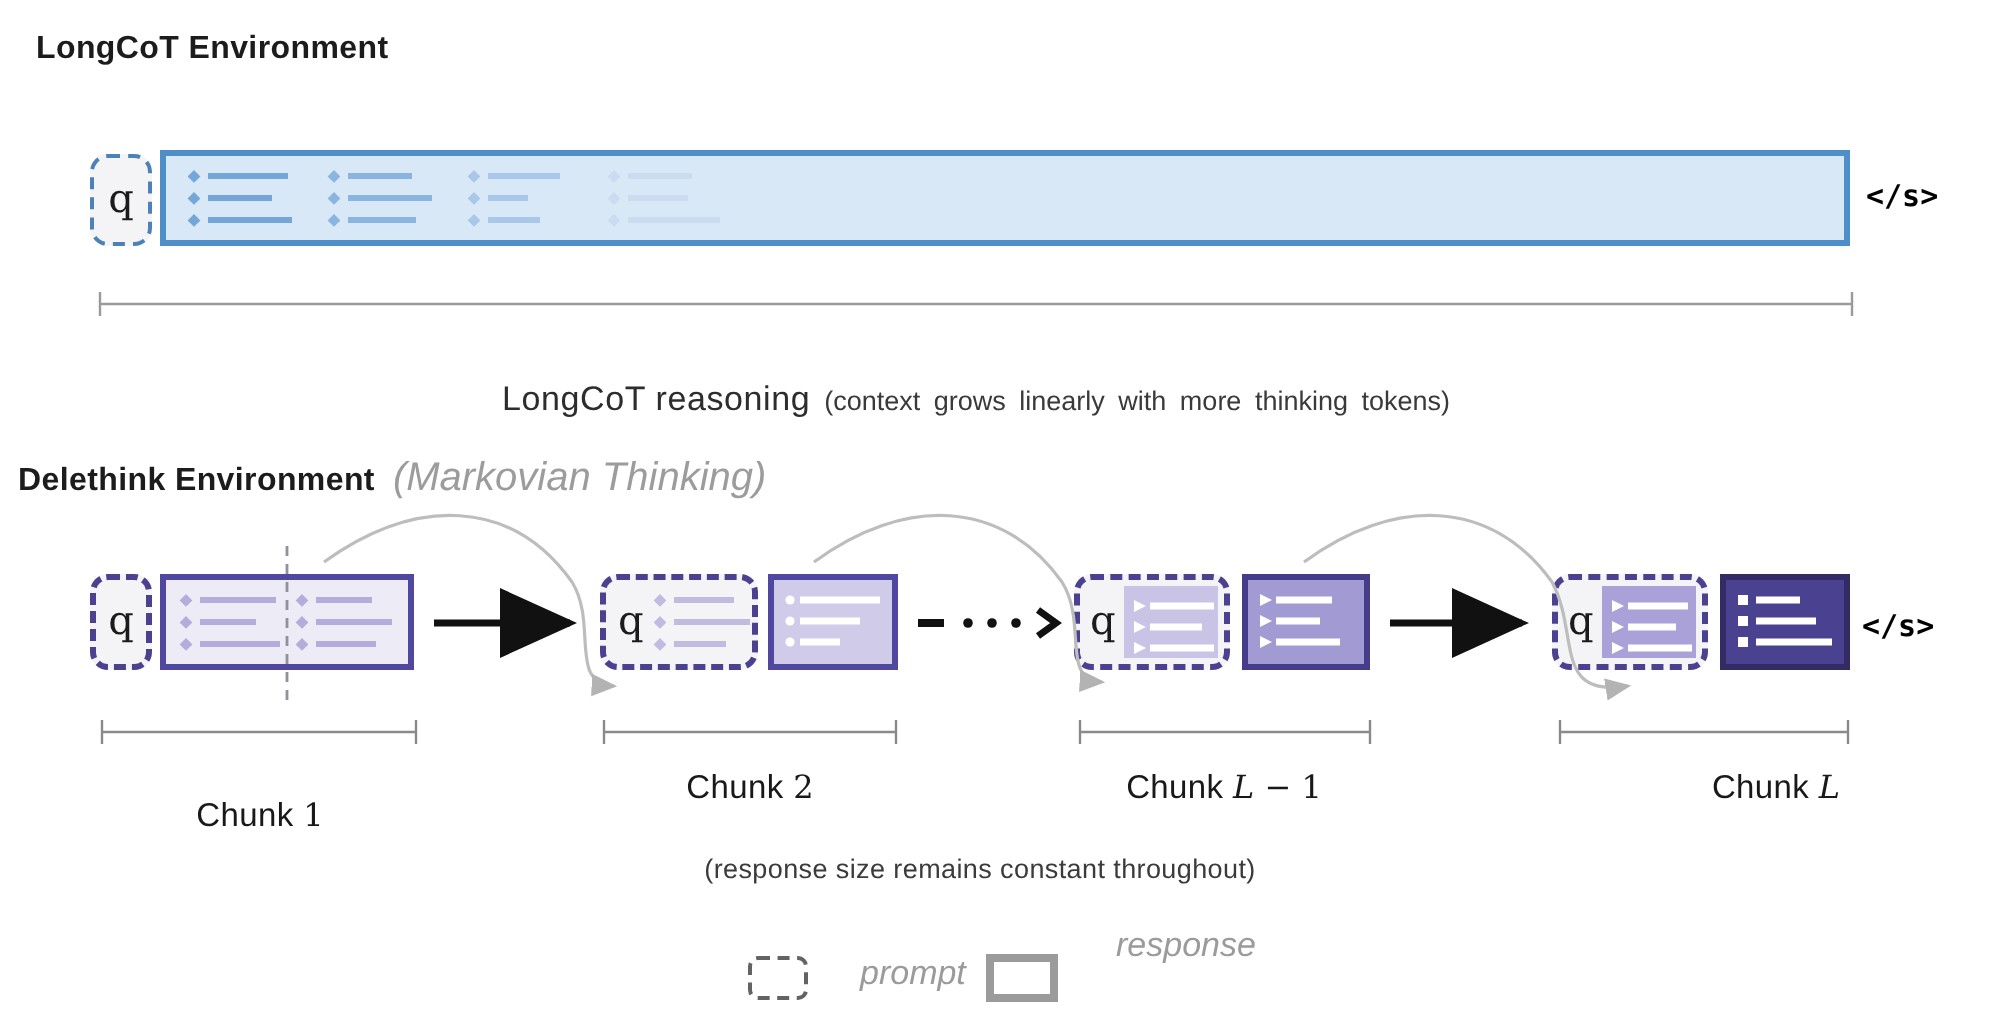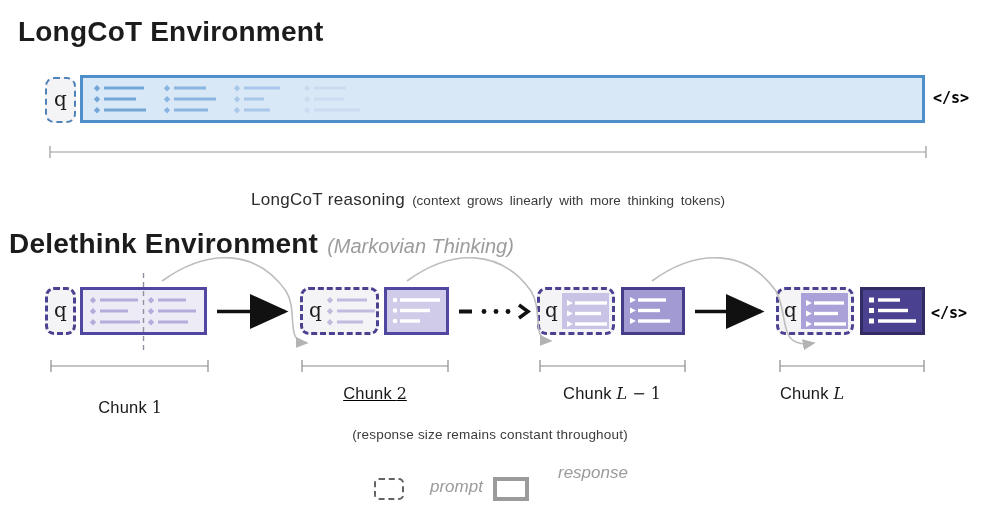--- a/index.html
+++ b/index.html
@@ -2,21 +2,21 @@
 <html style="--blue-border: #4e8fc9; --blue-fill: #d9e8f7; --blue-dash: #4d82b8; --purple-dash: #4a4191; --purple-border: #5048a0; --purple-border-mid: #453c8a; --purple-border-dark: #322b64; --chunk1-fill: #edecf6; --chunk2-fill: #cfcbe9; --chunkL1-fill: #a29ad3; --chunkL-fill: #4b4191; --patch-L1: #c9c3e6; --patch-L: #a9a1d7; --qbox-fill: #f4f4f6; --arc-gray: #bdbdbd; --legend-gray: #9b9b9b;"><head>
 <meta charset="utf-8">
 <style>
   html,body{margin:0;padding:0;}
   body{
     width:1000px;height:514px;position:relative;background:#ffffff;
     font-family:"Liberation Sans",sans-serif;overflow:hidden;
   }
   .abs{position:absolute;}
   
-  .sec-title{font-size:28px;font-weight:700;color:#1c1c1c;letter-spacing:.2px;}
+  .sec-title{font-size:16px;font-weight:700;color:#1c1c1c;letter-spacing:.2px;}
   .sec-subtitle{font-size:20px;font-style:italic;font-weight:400;color:#9c9c9c;margin-left:9px;}
   
   .qbox{
     box-sizing:border-box;border-radius:9px;background:var(--qbox-fill,#f4f4f6);
     display:flex;align-items:center;justify-content:center;
   }
   .qbox.blue{border:2.5px dashed var(--blue-dash,#4d82b8);}
   .qbox.purple{border:3px dashed var(--purple-dash,#4a4191);}
   .q-glyph{font-family:"DejaVu Serif",serif;font-size:20px;color:#1b1b1b;line-height:1;padding-bottom:2px;}
   .bigbar{
@@ -202,23 +202,23 @@
         <line x1="15" y1="20.5" x2="45" y2="20.5"></line>
       <rect x="6" y="28.5" width="5" height="5" stroke="none"></rect>
         <line x1="15" y1="31" x2="53" y2="31"></line>
     </g>
   </svg>
 </div>
 
 <div class="abs eos" style="left:931px;top:304px;">&lt;/s&gt;</div>
 
 <div class="chunk-label" style="left:30px;margin-top:14px;"><span class="cl-prefix">Chunk&nbsp;</span><span class="cl-math">1</span></div>
-<div class="chunk-label" style="left:275px;text-decoration:underline;"><span class="cl-prefix">Chunk&nbsp;</span><span class="cl-math">2</span></div>
+<div class="chunk-label" style="left:275px;"><span class="cl-prefix">Chunk&nbsp;</span><span class="cl-math">2</span></div>
 <div class="chunk-label" style="left:512px;text-align:center;"><span class="cl-prefix">Chunk&nbsp;</span><span class="cl-math it">L</span><span class="cl-math"> − 1</span></div>
-<div class="chunk-label" style="left:712px;"><span class="cl-prefix">Chunk&nbsp;</span><span class="cl-math it">L</span></div>
+<div class="chunk-label" style="left:788px;"><span class="cl-prefix">Chunk&nbsp;</span><span class="cl-math it">L</span></div>
 
 <div class="abs caption2" style="top:427px;">(response size remains constant throughout)</div>
 
 <div class="abs legend-dashed" style="left:374px;top:478px;"></div>
 <div class="abs legend-text" style="left:413px;top:477px;">prompt</div>
 <div class="abs legend-solid" style="left:493px;top:477px;"></div>
 <div class="abs legend-text" style="left:541px;top:463px;font-style:italic;">response</div>
 
 <svg class="abs overlay" width="1000" height="514" viewBox="0 0 1000 514">
   <defs>

